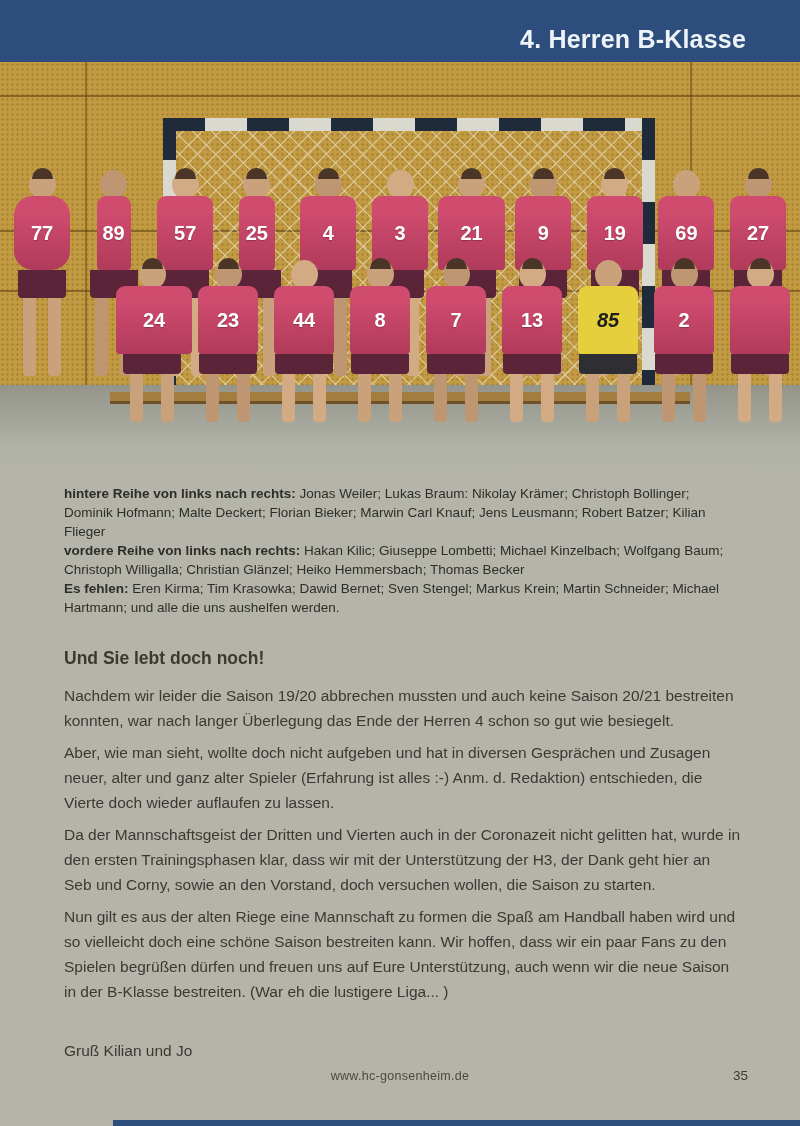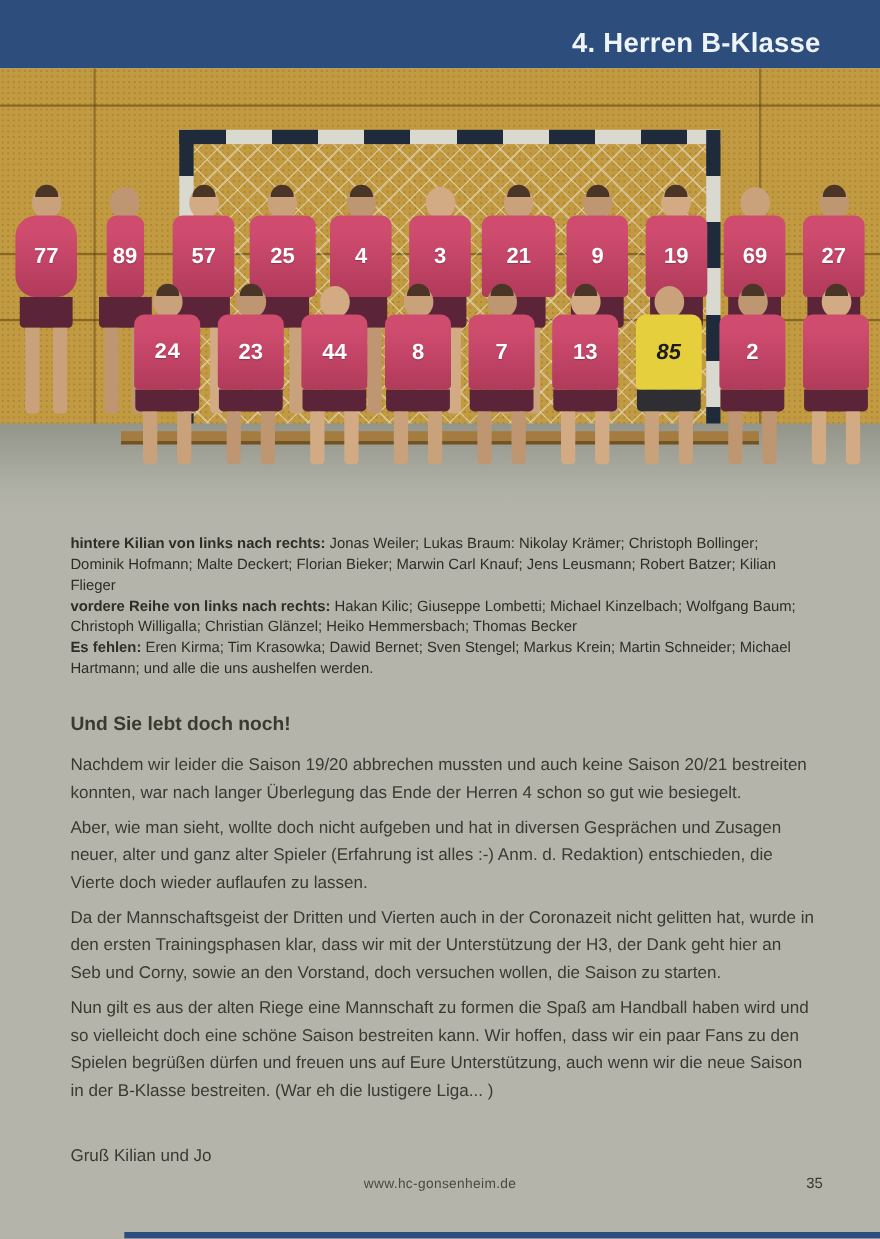--- a/index.html
+++ b/index.html
@@ -119,21 +119,21 @@
           <div class="shorts" style="width: 48px; height: 28px; background: rgb(92, 36, 56);"></div>
           <div class="legs" style="width: 38px; height: 78px;">
             <span style="background: rgb(210, 171, 133);"></span>
             <span style="background: rgb(210, 171, 133);"></span>
           </div>
         </div>
         <div class="player" style="left: 220.8px; top: 108px;">
           <div class="head" style="background: rgb(201, 161, 123);">
             <div class="hair"></div>
           </div>
-          <div class="jersey" style="width: 60px; height: 74px; background: linear-gradient(rgb(207, 76, 111) 0px, rgb(207, 76, 111) 20%, rgb(177, 58, 90));">
+          <div class="jersey" style="width: 36px; height: 74px; background: linear-gradient(rgb(207, 76, 111) 0px, rgb(207, 76, 111) 20%, rgb(177, 58, 90));">
             <span class="num">25</span>
           </div>
           <div class="shorts" style="width: 48px; height: 28px; background: rgb(92, 36, 56);"></div>
           <div class="legs" style="width: 38px; height: 78px;">
             <span style="background: rgb(201, 161, 123);"></span>
             <span style="background: rgb(201, 161, 123);"></span>
           </div>
         </div>
         <div class="player" style="left: 292.4px; top: 108px;">
           <div class="head" style="background: rgb(191, 150, 114);">
@@ -221,21 +221,21 @@
             <span style="background: rgb(191, 150, 114);"></span>
             <span style="background: rgb(191, 150, 114);"></span>
           </div>
         </div>
       </div>
     <div class="row-front" id="row-front">
         <div class="player" style="left: 116px; top: 198px;">
           <div class="head" style="background: rgb(201, 161, 123);">
             <div class="hair"></div>
           </div>
-          <div class="jersey" style="width: 60px; height: 68px; background: linear-gradient(rgb(207, 76, 111) 0px, rgb(207, 76, 111) 20%, rgb(177, 58, 90)); font-family: Liberation Mono, monospace;">
+          <div class="jersey" style="width: 76px; height: 68px; background: linear-gradient(rgb(207, 76, 111) 0px, rgb(207, 76, 111) 20%, rgb(177, 58, 90));">
             <span class="num">24</span>
           </div>
           <div class="shorts" style="width: 58px; height: 20px; background: rgb(92, 36, 56);"></div>
           <div class="legs" style="width: 44px; height: 48px;">
             <span style="background: rgb(201, 161, 123);"></span>
             <span style="background: rgb(201, 161, 123);"></span>
           </div>
         </div>
         <div class="player" style="left: 192px; top: 198px;">
           <div class="head" style="background: rgb(191, 150, 114);">
@@ -334,21 +334,21 @@
           <div class="shorts" style="width: 58px; height: 20px; background: rgb(92, 36, 56);"></div>
           <div class="legs" style="width: 44px; height: 48px;">
             <span style="background: rgb(210, 171, 133);"></span>
             <span style="background: rgb(210, 171, 133);"></span>
           </div>
         </div>
       </div>
   </div>
 
   <div class="caption">
-    <p><strong>hintere Kilian von links nach rechts:</strong><span> Jonas Weiler; Lukas Braum: Nikolay Krämer; Christoph Bollinger; Dominik Hofmann; Malte Deckert; Florian Bieker; Marwin Carl Knauf; Jens Leusmann; Robert Batzer; Kilian Flieger</span></p>
+    <p><strong>hintere Reihe von links nach rechts:</strong><span> Jonas Weiler; Lukas Braum: Nikolay Krämer; Christoph Bollinger; Dominik Hofmann; Malte Deckert; Florian Bieker; Marwin Carl Knauf; Jens Leusmann; Robert Batzer; Kilian Flieger</span></p>
     <p><strong>vordere Reihe von links nach rechts:</strong><span> Hakan Kilic; Giuseppe Lombetti; Michael Kinzelbach; Wolfgang Baum; Christoph Willigalla; Christian Glänzel; Heiko Hemmersbach; Thomas Becker</span></p>
     <p><strong>Es fehlen:</strong><span> Eren Kirma; Tim Krasowka; Dawid Bernet; Sven Stengel; Markus Krein; Martin Schneider; Michael Hartmann; und alle die uns aushelfen werden.</span></p>
   </div>
 
   <main class="article">
     <h2>Und Sie lebt doch noch!</h2>
     <p>Nachdem wir leider die Saison 19/20 abbrechen mussten und auch keine Saison 20/21 bestreiten konnten, war nach langer Überlegung das Ende der Herren 4 schon so gut wie besiegelt.</p>
     <p>Aber, wie man sieht, wollte doch nicht aufgeben und hat in diversen Gesprächen und Zusagen neuer, alter und ganz alter Spieler (Erfahrung ist alles :-) Anm. d. Redaktion) entschieden, die Vierte doch wieder auflaufen zu lassen.</p>
     <p>Da der Mannschaftsgeist der Dritten und Vierten auch in der Coronazeit nicht gelitten hat, wurde in den ersten Trainingsphasen klar, dass wir mit der Unterstützung der H3, der Dank geht hier an Seb und Corny, sowie an den Vorstand, doch versuchen wollen, die Saison zu starten.</p>
     <p>Nun gilt es aus der alten Riege eine Mannschaft zu formen die Spaß am Handball haben wird und so vielleicht doch eine schöne Saison bestreiten kann. Wir hoffen, dass wir ein paar Fans zu den Spielen begrüßen dürfen und freuen uns auf Eure Unterstützung, auch wenn wir die neue Saison in der B-Klasse bestreiten. (War eh die lustigere Liga... )</p>

